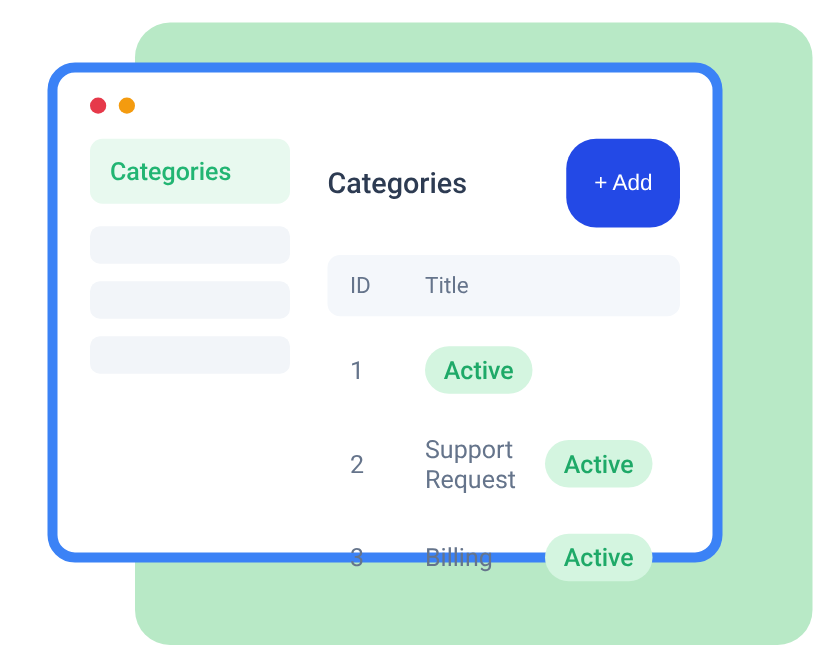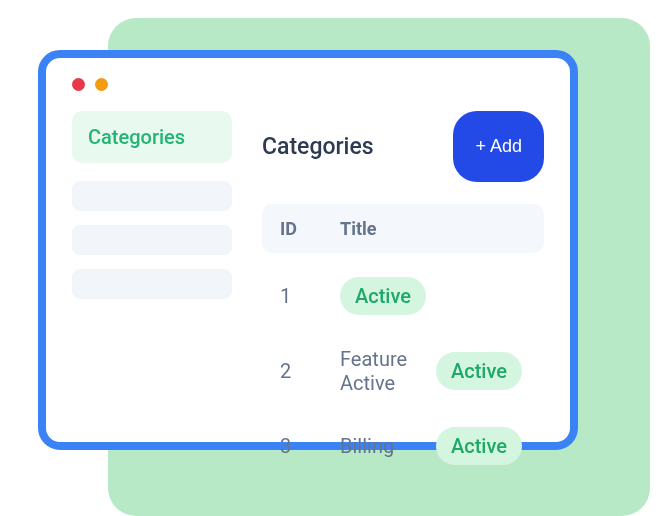--- a/index.html
+++ b/index.html
@@ -109,21 +109,21 @@
       display: flex;
       align-items: center;
       padding: 16px 18px;
     }
     .col-id { width: 60px; }
     .col-title { flex: 1; }
     .col-status { width: 90px; }
     .th {
       color: #65748b;
       font-size: 18px;
-      font-weight: 700;
+      font-weight: 400;
     }
     .td {
       color: #65748b;
       font-size: 20px;
     }
     .badge {
       background: #d4f5e0;
       color: #1ea968;
       font-size: 20px;
       font-weight: 500;
@@ -167,21 +167,21 @@
 
         <div class="trow">
           <div class="td col-id">1</div>
           <div class="col-status">
             <span class="badge">Active</span>
           </div>
         </div>
 
         <div class="trow">
           <div class="td col-id">2</div>
-          <div class="td col-title">Feature Active</div>
+          <div class="td col-title">Support Request</div>
           <div class="col-status">
             <span class="badge">Active</span>
           </div>
         </div>
 
         <div class="trow">
           <div class="td col-id">3</div>
           <div class="td col-title">Billing</div>
           <div class="col-status">
             <span class="badge">Active</span>

